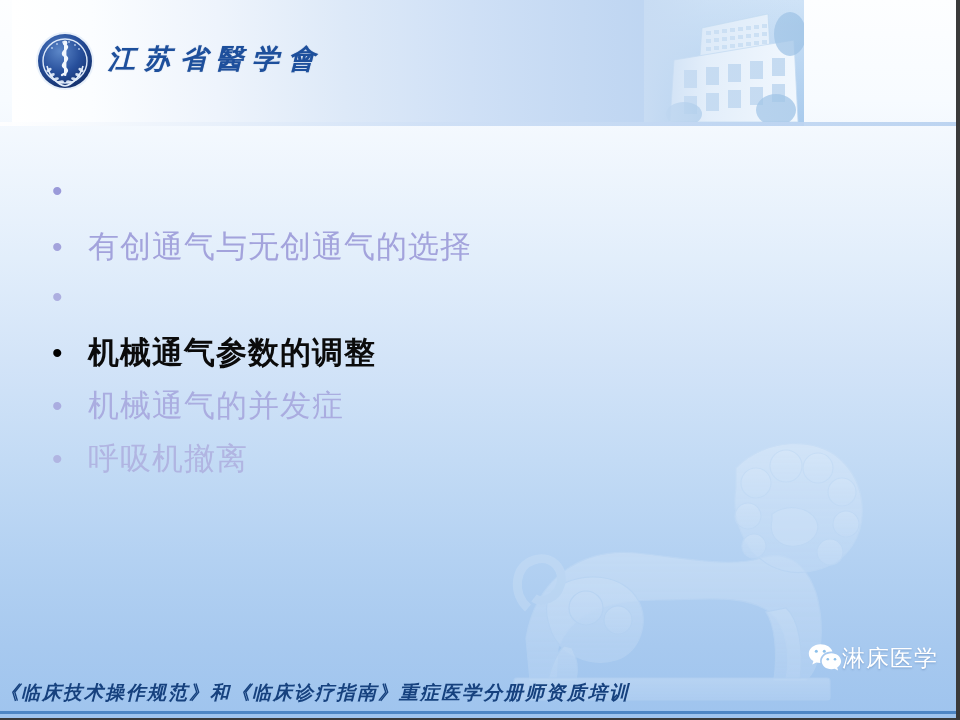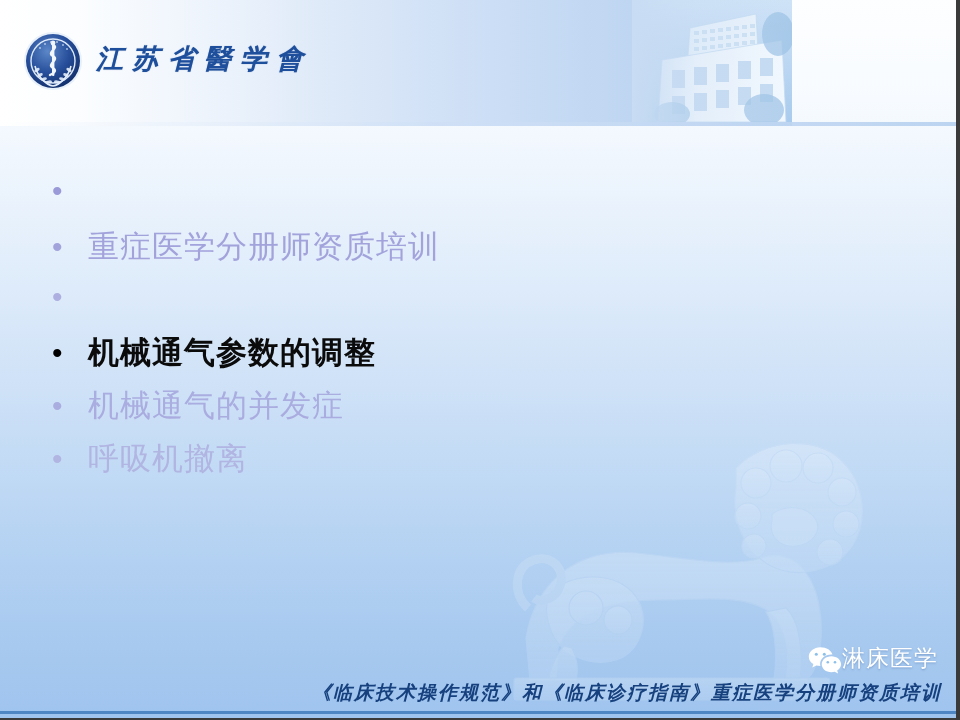--- a/index.html
+++ b/index.html
@@ -39,21 +39,21 @@
     bottom: 10px;
     width: 430px;
     height: 400px;
     opacity: 0.30;
     pointer-events: none;
   }
 
   
   .header {
     position: absolute;
-    left: 0;
+    left: 12px;
     top: 0;
     width: 792px;
     height: 126px;
     background: linear-gradient(to right,
        #ffffff 0%,
        #fbfdff 10%,
        #eef4fc 26%,
        #dde9f8 42%,
        #cfe0f6 58%,
        #c4d9f3 72%,
@@ -182,40 +182,40 @@
 
   .bullet-row.dim5 .bullet-dot { color: #adadde; opacity: 0.82; }
   .bullet-row.dim5 .bullet-text { color: #adadde; opacity: 0.82; }
 
   
   .wechat-badge {
     position: absolute;
     right: 18px;
     bottom: 44px;
     display: flex;
-    align-items: flex-end;
+    align-items: flex-start;
     gap: 0;
     margin-top: 19px;
   }
   .wechat-icon { width: 34px; height: 28px; flex: 0 0 auto; }
   .wechat-label {
     font-size: 23px;
     color: #ffffff;
     letter-spacing: 1px;
     font-family: "DejaVu Sans", "Liberation Sans", sans-serif;
     text-shadow: 0 1px 2px rgba(40,80,140,0.35);
   }
 
   
   .footer {
     position: absolute;
     left: 0;
     bottom: 12px;
     width: 956px;
-    text-align: right;
+    text-align: left;
     padding-right: 14px;
     box-sizing: border-box;
   }
   .footer-text {
     display: inline-block;
     font-family: "DejaVu Serif", "Liberation Serif", serif;
     font-style: italic;
     font-weight: bold;
     font-size: 19px;
     letter-spacing: 2px;
@@ -405,21 +405,21 @@
   <div class="header-bottom-line"></div>
 
   <div class="bullets">
 
     <div class="bullet-row dim1">
       <span class="bullet-dot">•</span>
     </div>
 
     <div class="bullet-row dim2">
       <span class="bullet-dot">•</span>
-      <span class="bullet-text">重症医学分册师资质培训</span>
+      <span class="bullet-text">有创通气与无创通气的选择</span>
     </div>
 
     <div class="bullet-row dim3">
       <span class="bullet-dot">•</span>
     </div>
 
     <div class="bullet-row active">
       <span class="bullet-dot">•</span>
       <span class="bullet-text">机械通气参数的调整</span>
     </div>

